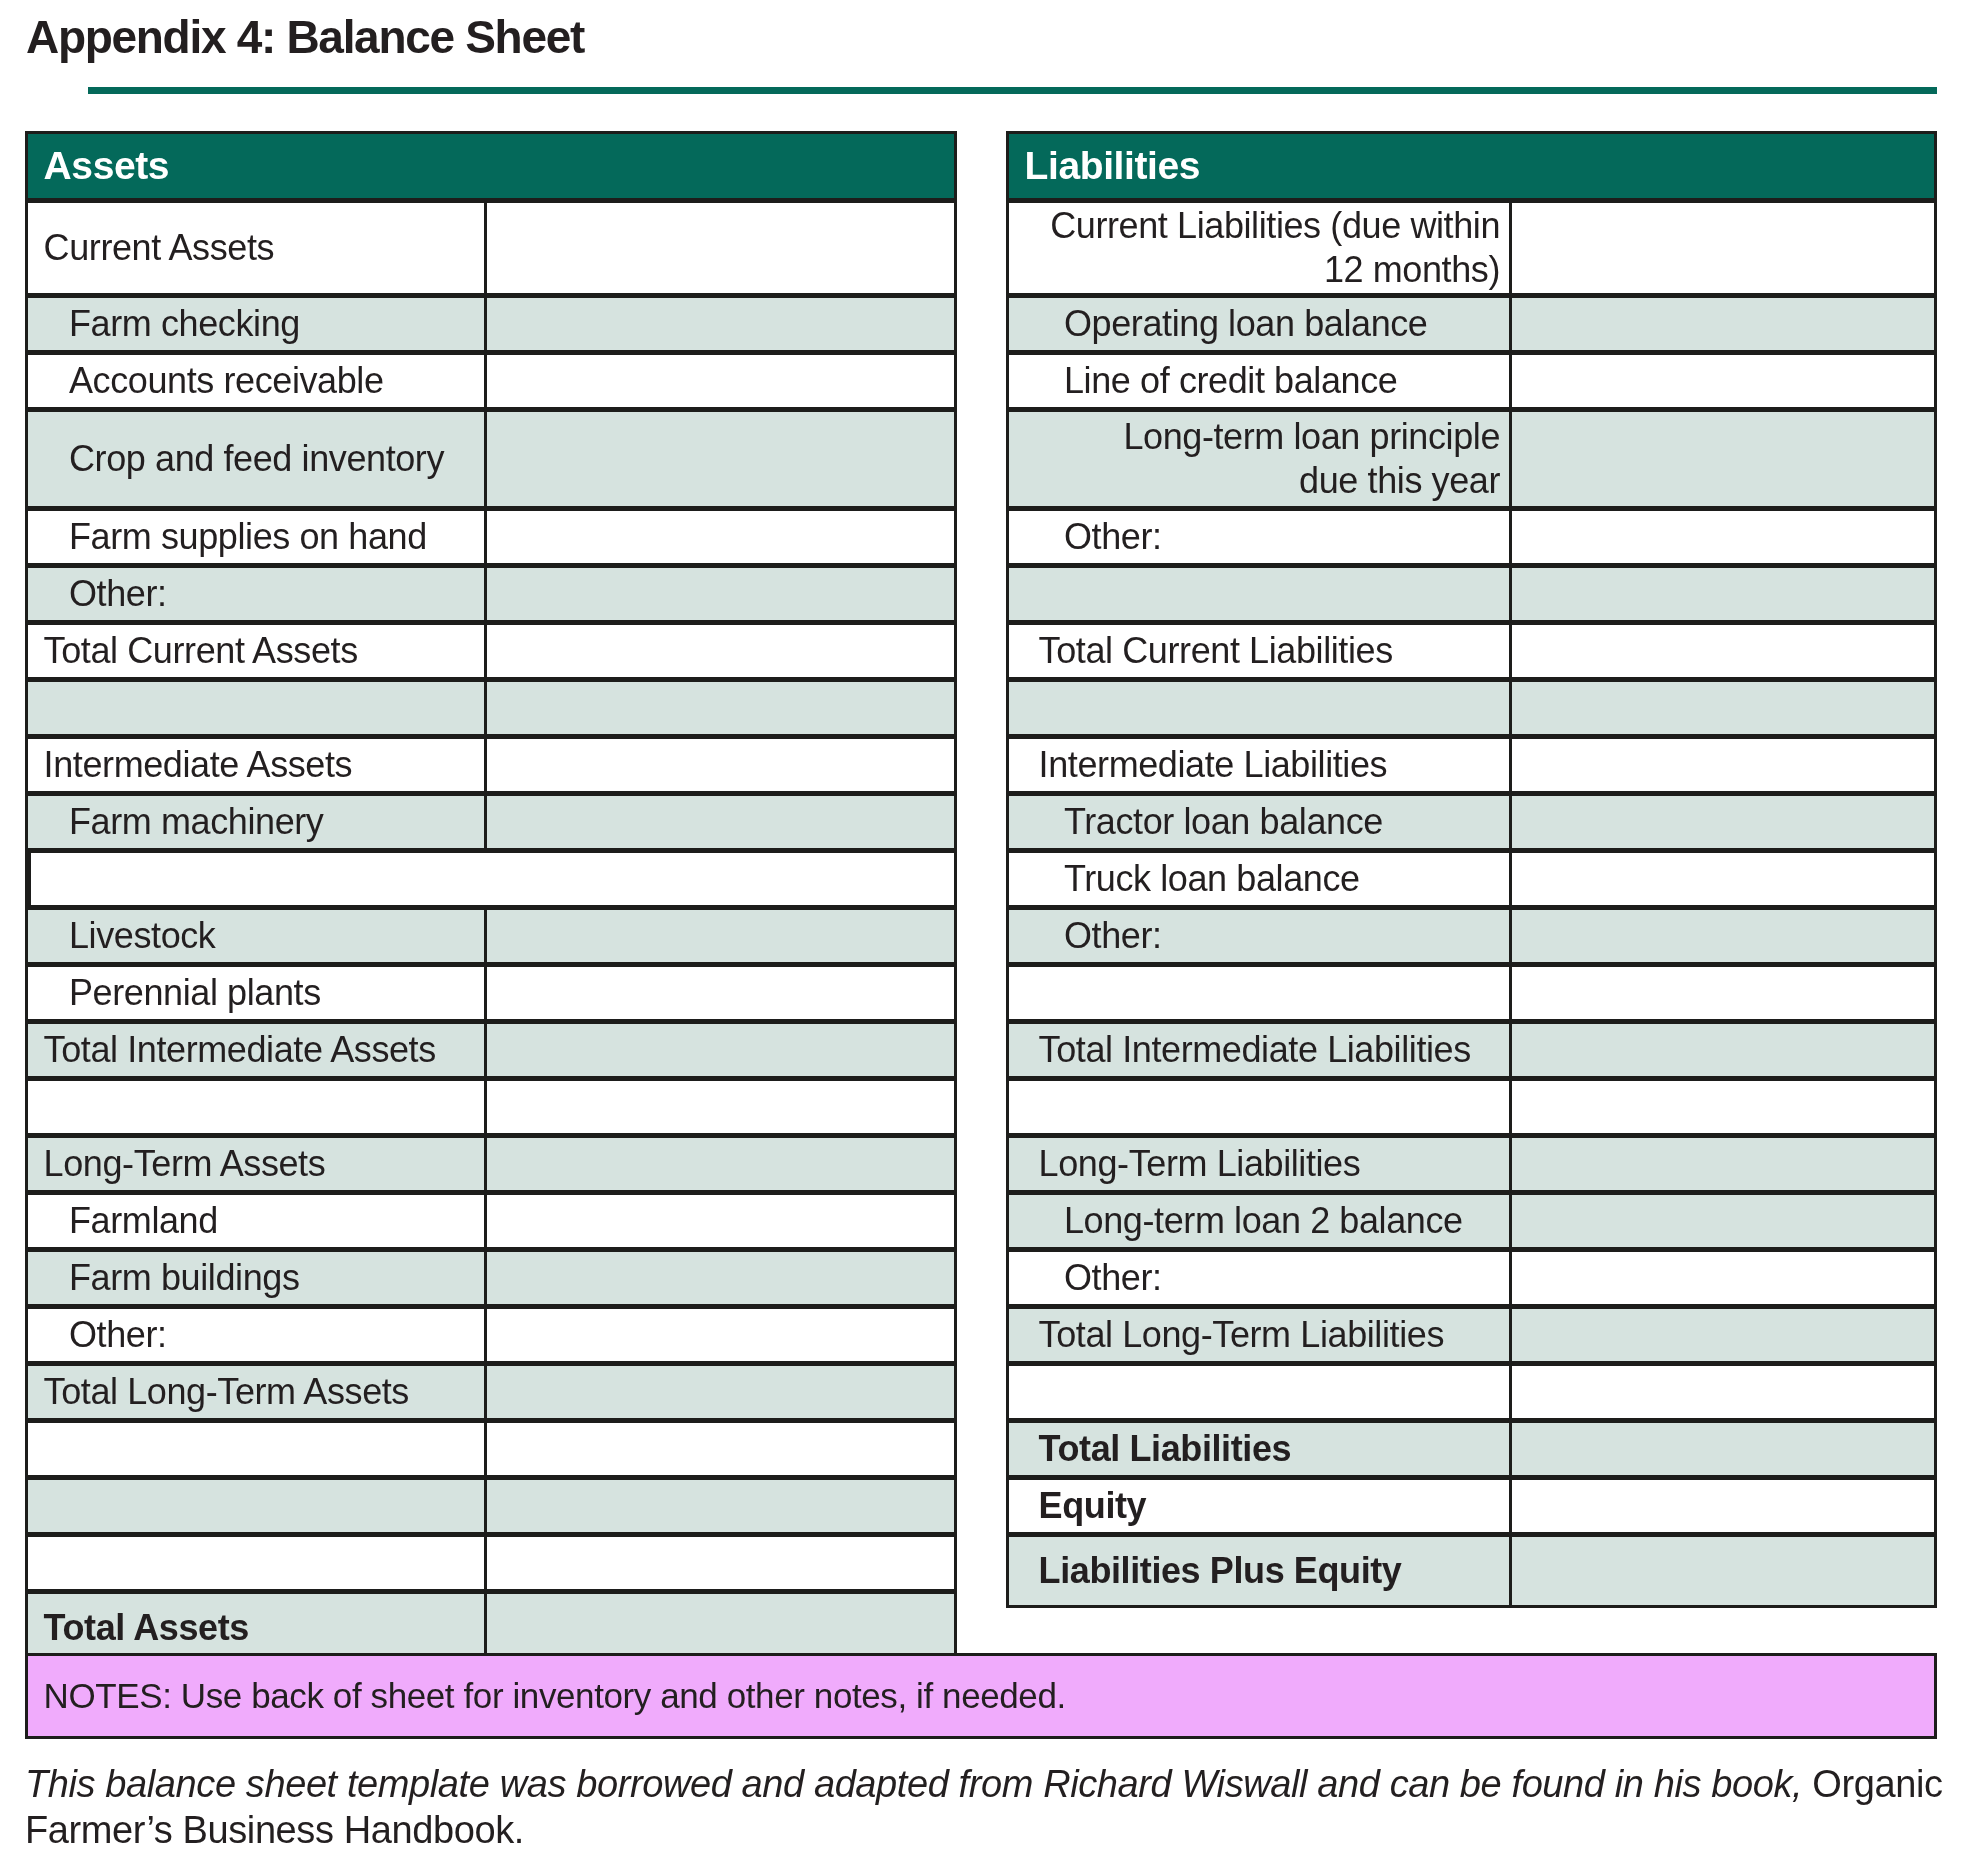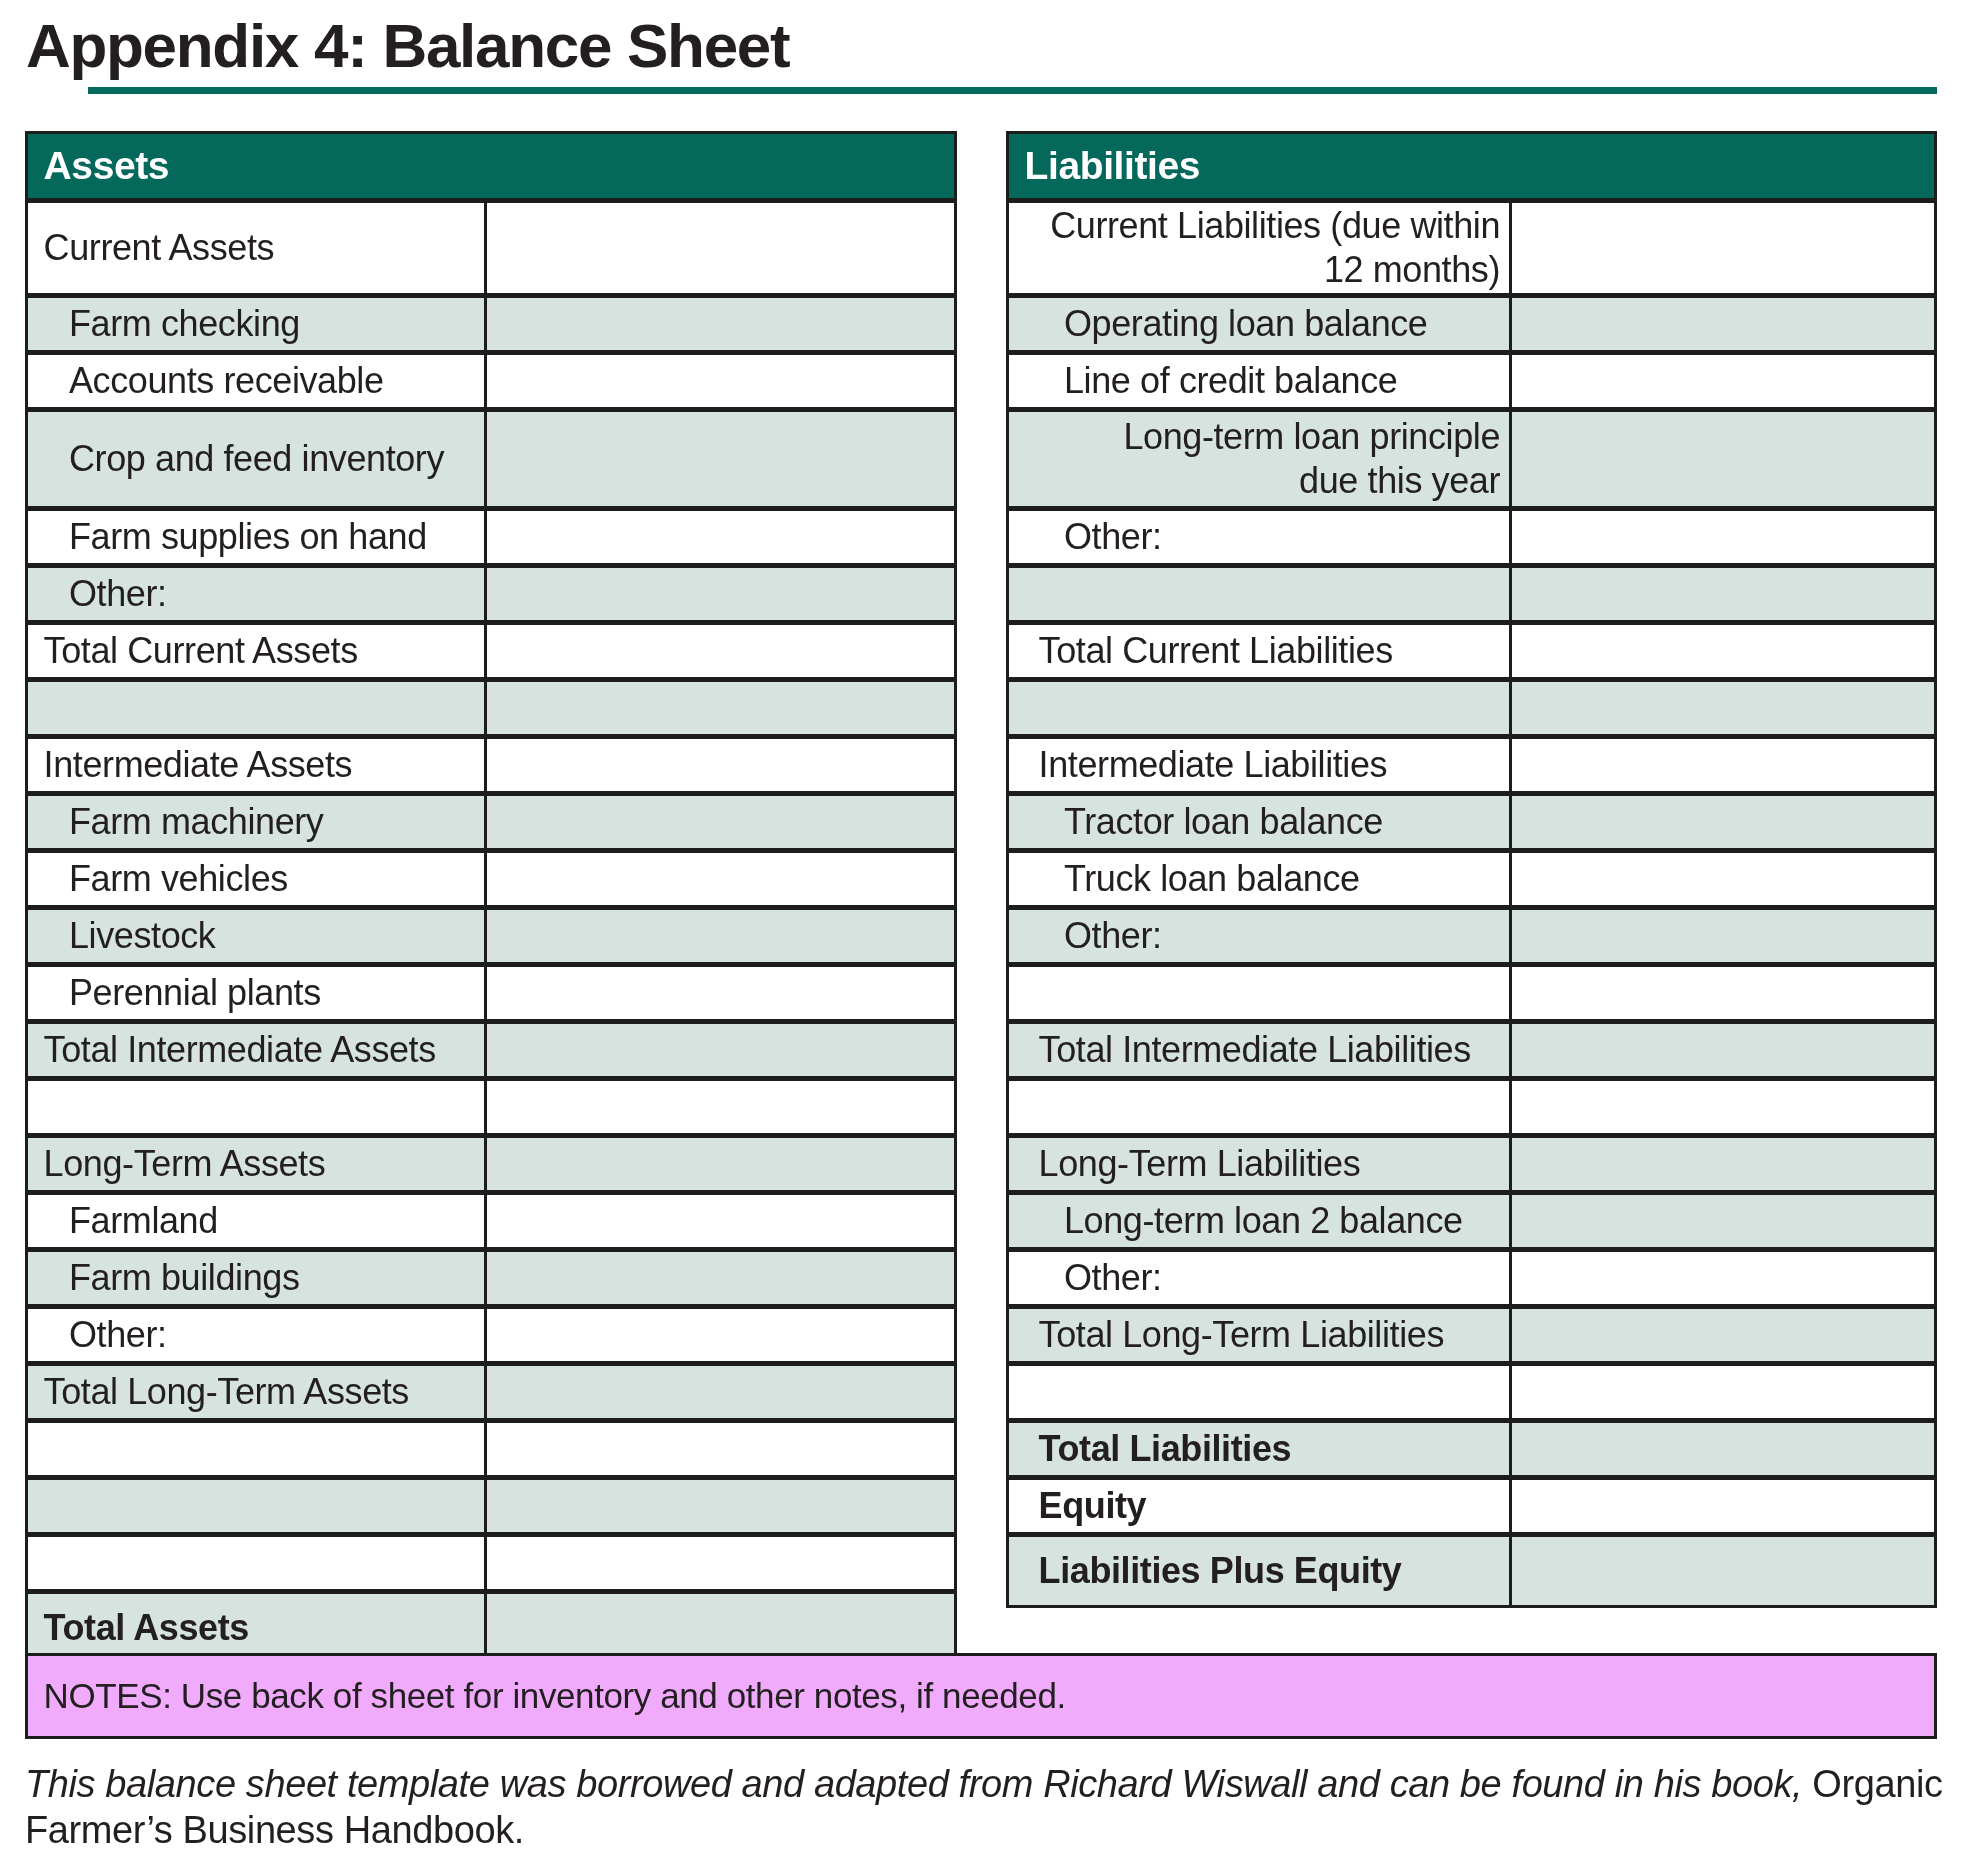--- a/index.html
+++ b/index.html
@@ -11,21 +11,21 @@
     width: 1985px;
     height: 1876px;
     background: #ffffff;
     overflow: hidden;
   }
 
   .title {
     position: absolute;
     left: 26px;
     top: 10.4px;
-    font-size: 62px;
+    font-size: 46px;
     font-weight: bold;
     letter-spacing: -1.3px;
     color: #231F20;
     white-space: nowrap;
   }
 
   .title-rule {
     position: absolute;
     left: 88px;
     top: 87px;
@@ -159,21 +159,20 @@
         </div>
         <div class="row">
           <div class="cell label">Intermediate Assets</div>
           <div class="cell value"></div>
         </div>
         <div class="row tint">
           <div class="cell label indent">Farm machinery</div>
           <div class="cell value"></div>
         </div>
         <div class="row">
-          <div class="cell label indent">Farm vehicles</div>
           <div class="cell value"></div>
         </div>
         <div class="row tint">
           <div class="cell label indent">Livestock</div>
           <div class="cell value"></div>
         </div>
         <div class="row">
           <div class="cell label indent">Perennial plants</div>
           <div class="cell value"></div>
         </div>

